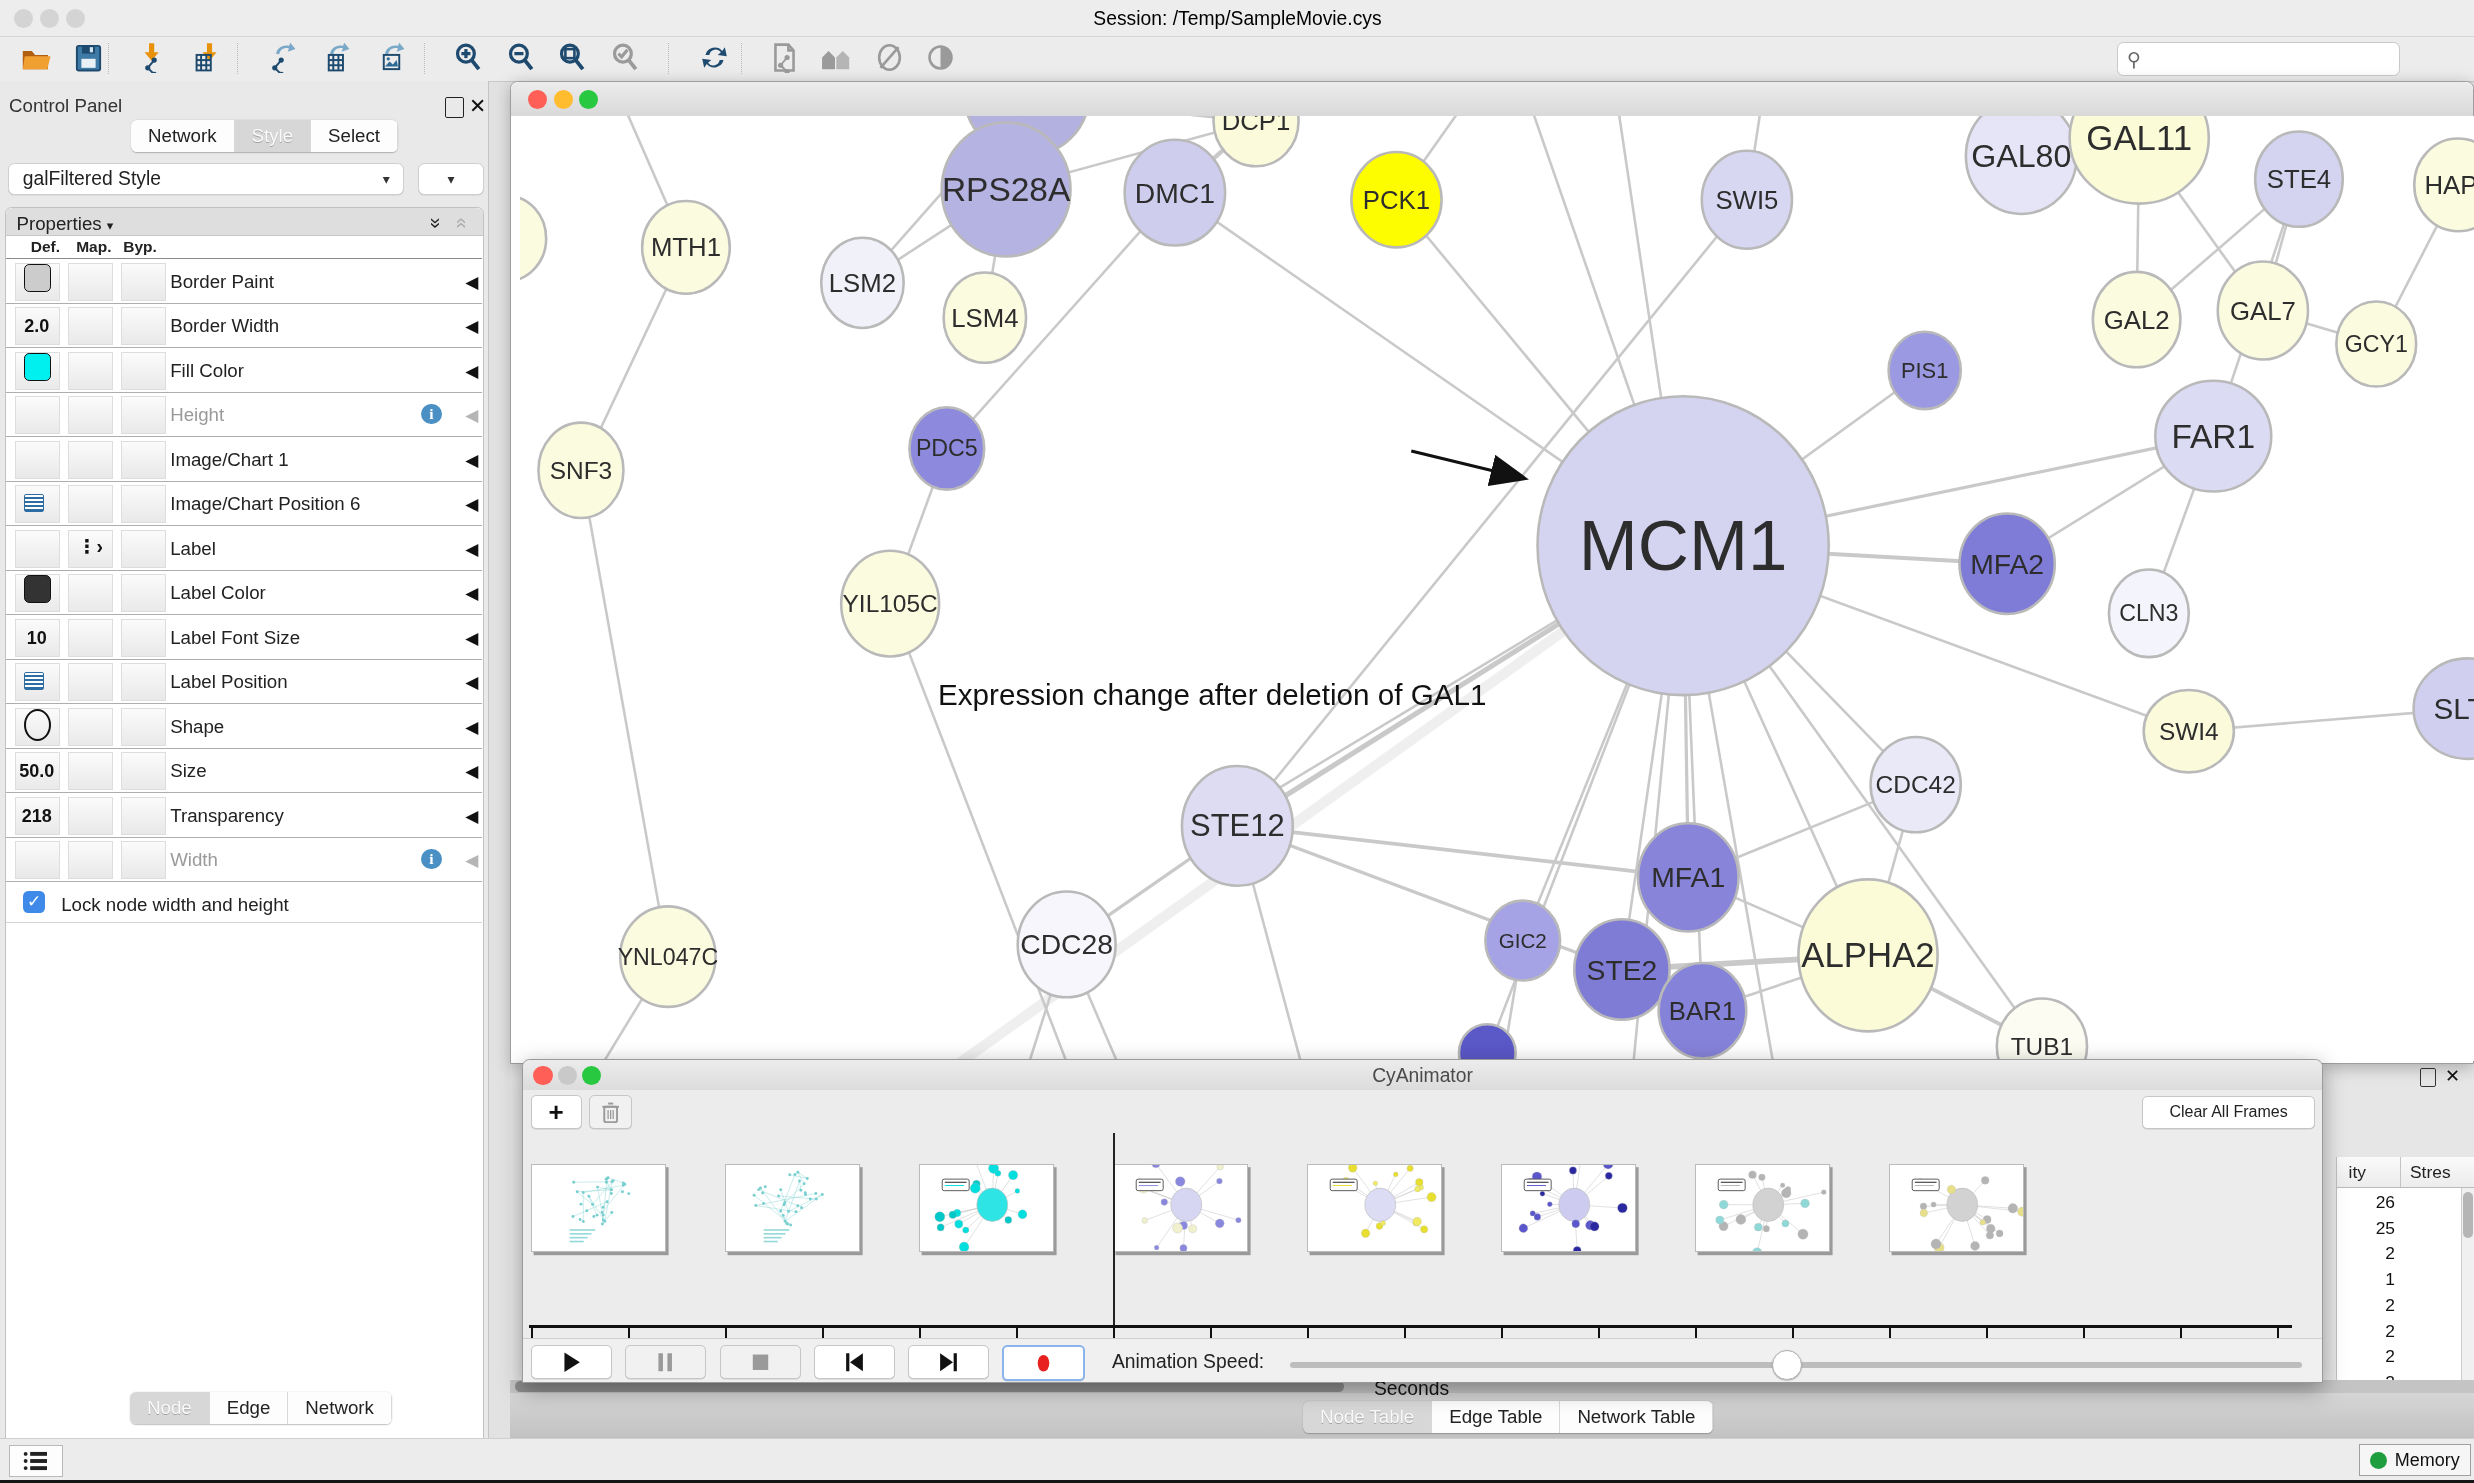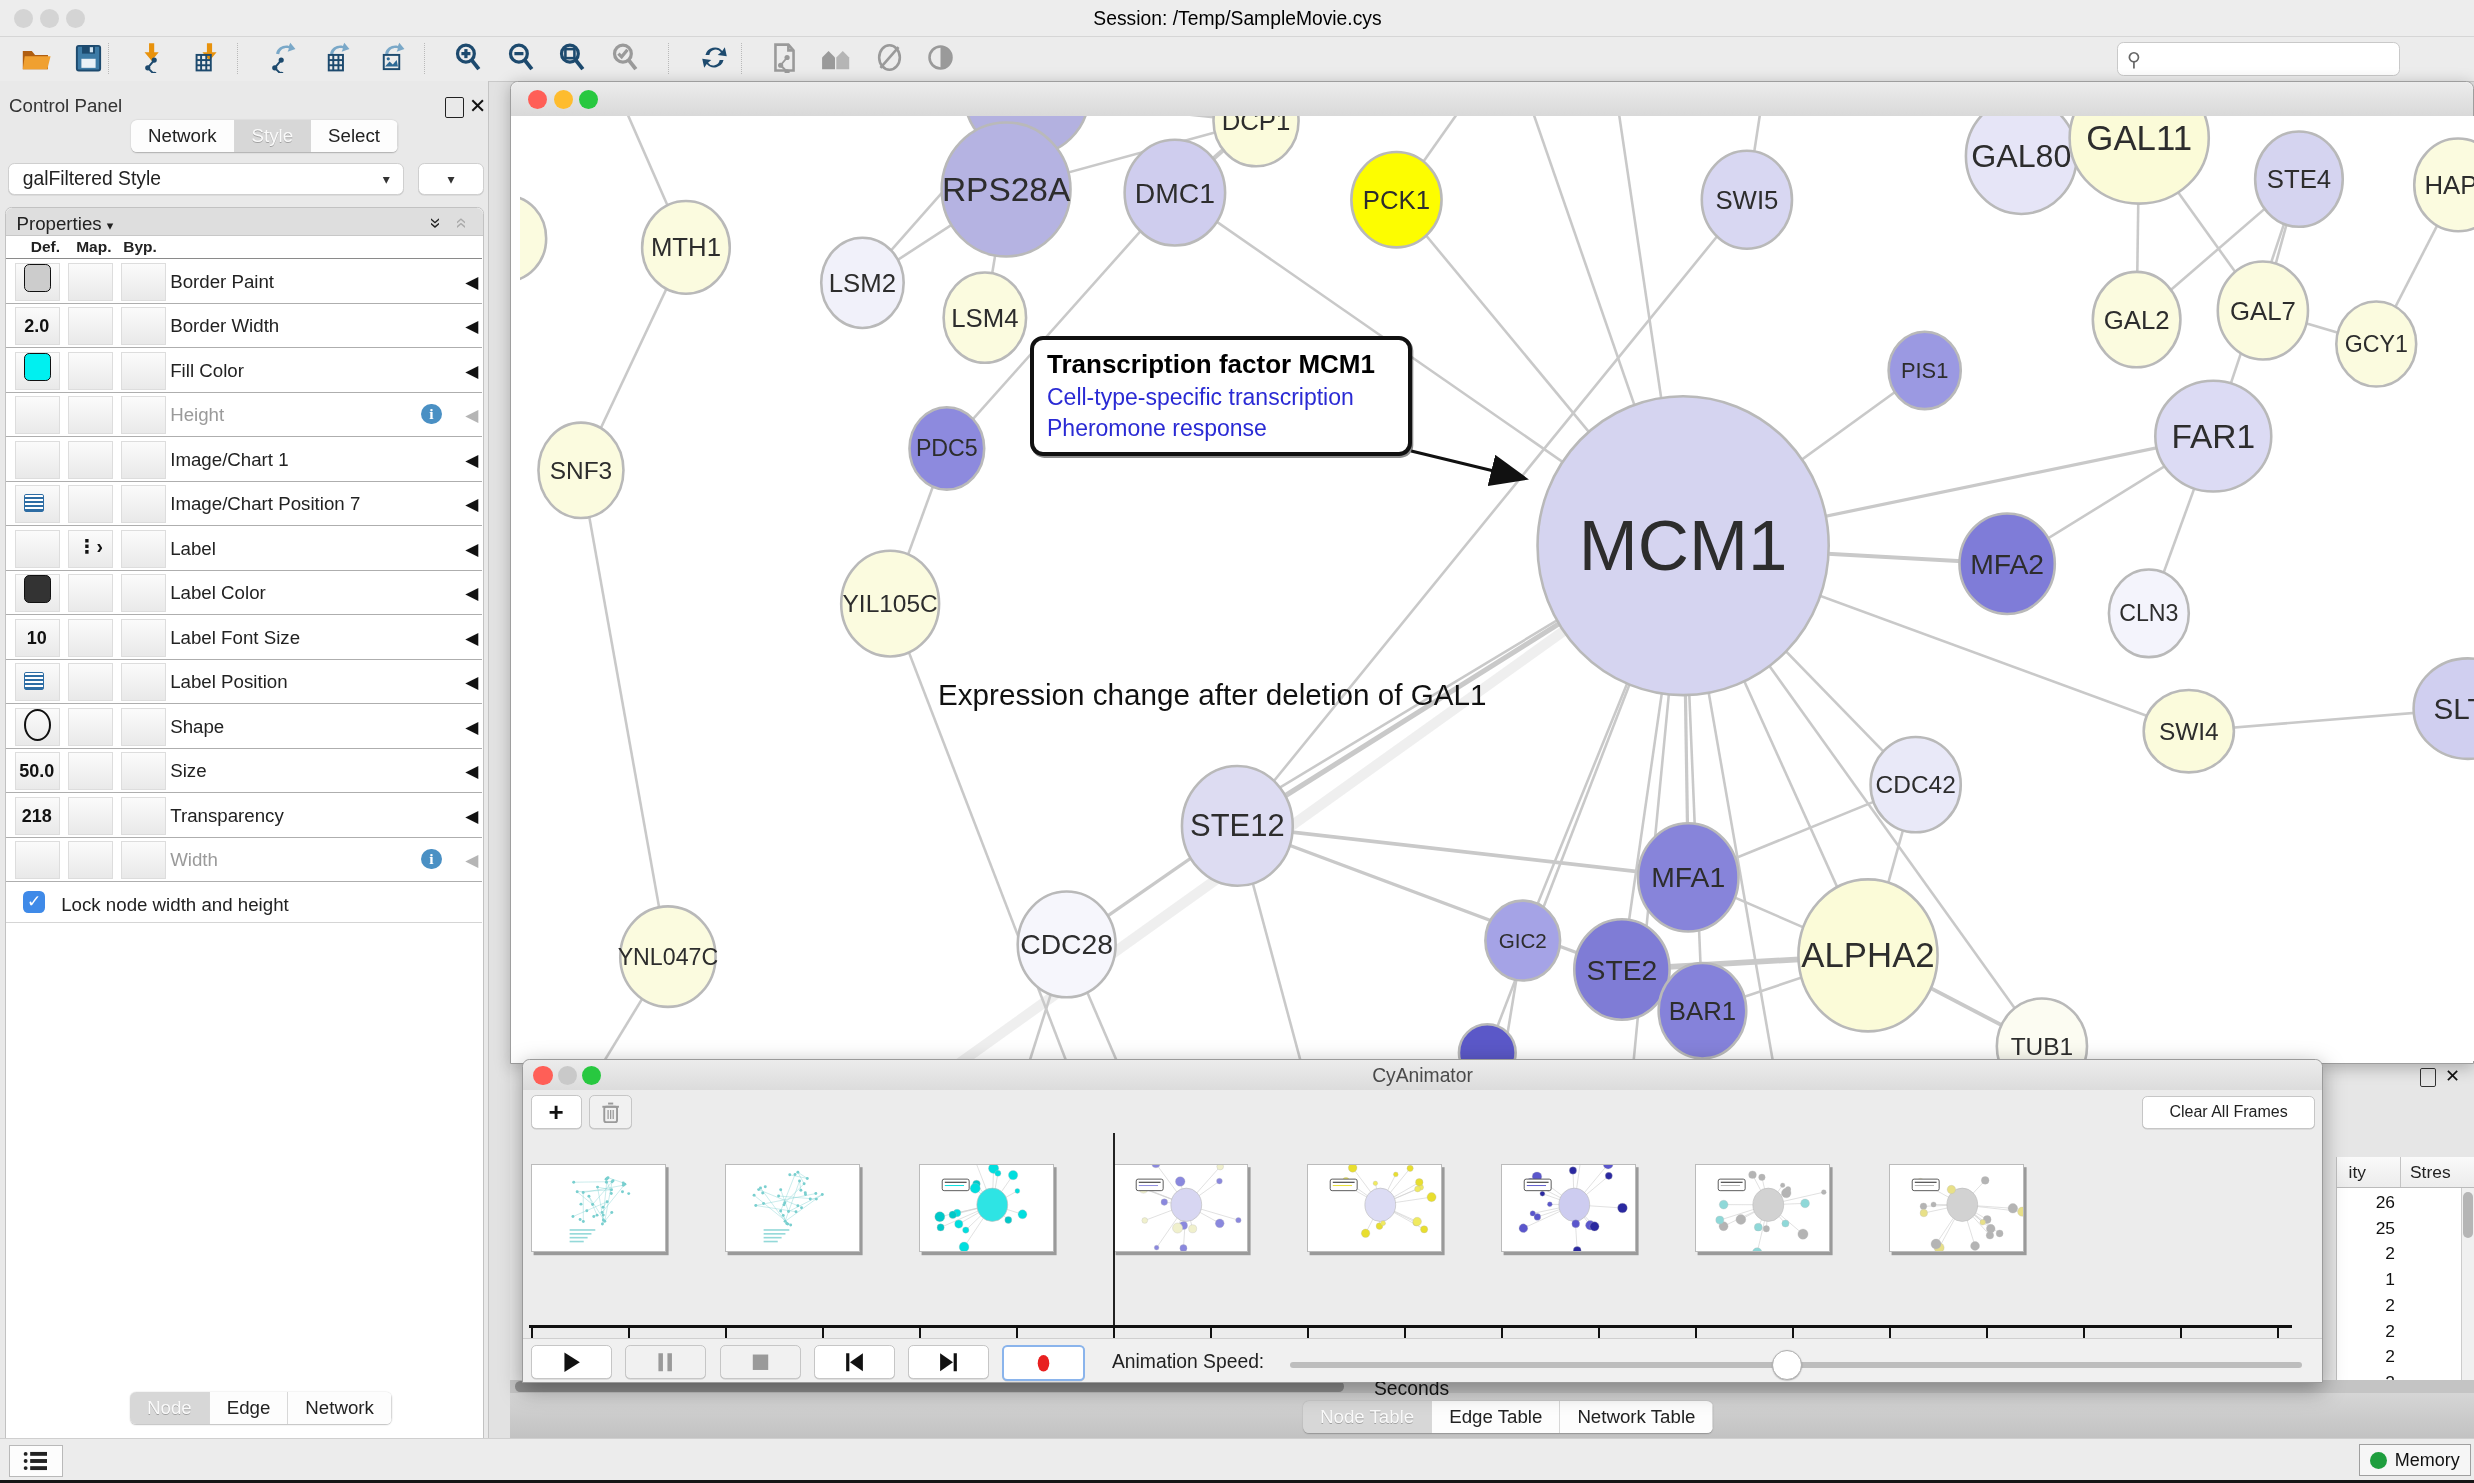--- a/index.html
+++ b/index.html
@@ -328,21 +328,21 @@
           <div class="abs pcell" style="left:115px;"></div>
 
     <div class="abs pname">Image/Chart 1</div>
     <div class="abs parrow">◀</div>
   </div>
         <div class="abs prow" style="top:222px">
     <div class="abs pcell" style="left:9px;"></div>
           <div class="abs pcell" style="left:62px;"></div>
           <div class="abs pcell" style="left:115px;"></div>
     <div class="abs pos-icon" style="left: 18px;"></div>
-    <div class="abs pname">Image/Chart Position 7</div>
+    <div class="abs pname">Image/Chart Position 6</div>
     <div class="abs parrow">◀</div>
   </div>
         <div class="abs prow" style="top:267px">
     <div class="abs pcell" style="left:9px;"></div>
           <div class="abs pcell" style="left:62px;"></div>
           <div class="abs pcell" style="left:115px;"></div>
     <div class="abs map-icon">⋮›</div>
     <div class="abs pname">Label</div>
     <div class="abs parrow">◀</div>
   </div>
@@ -664,25 +664,20 @@
    <ellipse cx="1501" cy="1454" rx="44" ry="44" fill="#5b58c8" stroke="#b9b9b9" stroke-width="4"></ellipse>
         </g>
         <text x="1074" y="915" font-size="46" fill="#111" text-anchor="middle">Expression change after deletion of GAL1</text>
         <defs>
           <marker id="ah" markerWidth="12" markerHeight="10" refX="10" refY="5" orient="auto">
             <path d="M0,0 L12,5 L0,10 z" fill="#111"></path>
           </marker>
         </defs>
 <line x1="1383" y1="520" x2="1556" y2="562" stroke="#111" stroke-width="5" marker-end="url(#ah)"></line>
       </svg>
-    <div class="abs annotation">
-      <div class="t">Transcription factor MCM1</div>
-      <div class="l">Cell-type-specific transcription</div>
-      <div class="l">Pheromone response</div>
-    </div>
   </div>
 </div>
 
 <div class="abs hscroll">
     <div class="abs th"></div>
   </div>
 <div class="abs tabs-strip">
   <div class="abs seg table-tabs" id="table-tabs">
       <div class="tab active">Node Table</div>
       <div class="tab">Edge Table</div>

